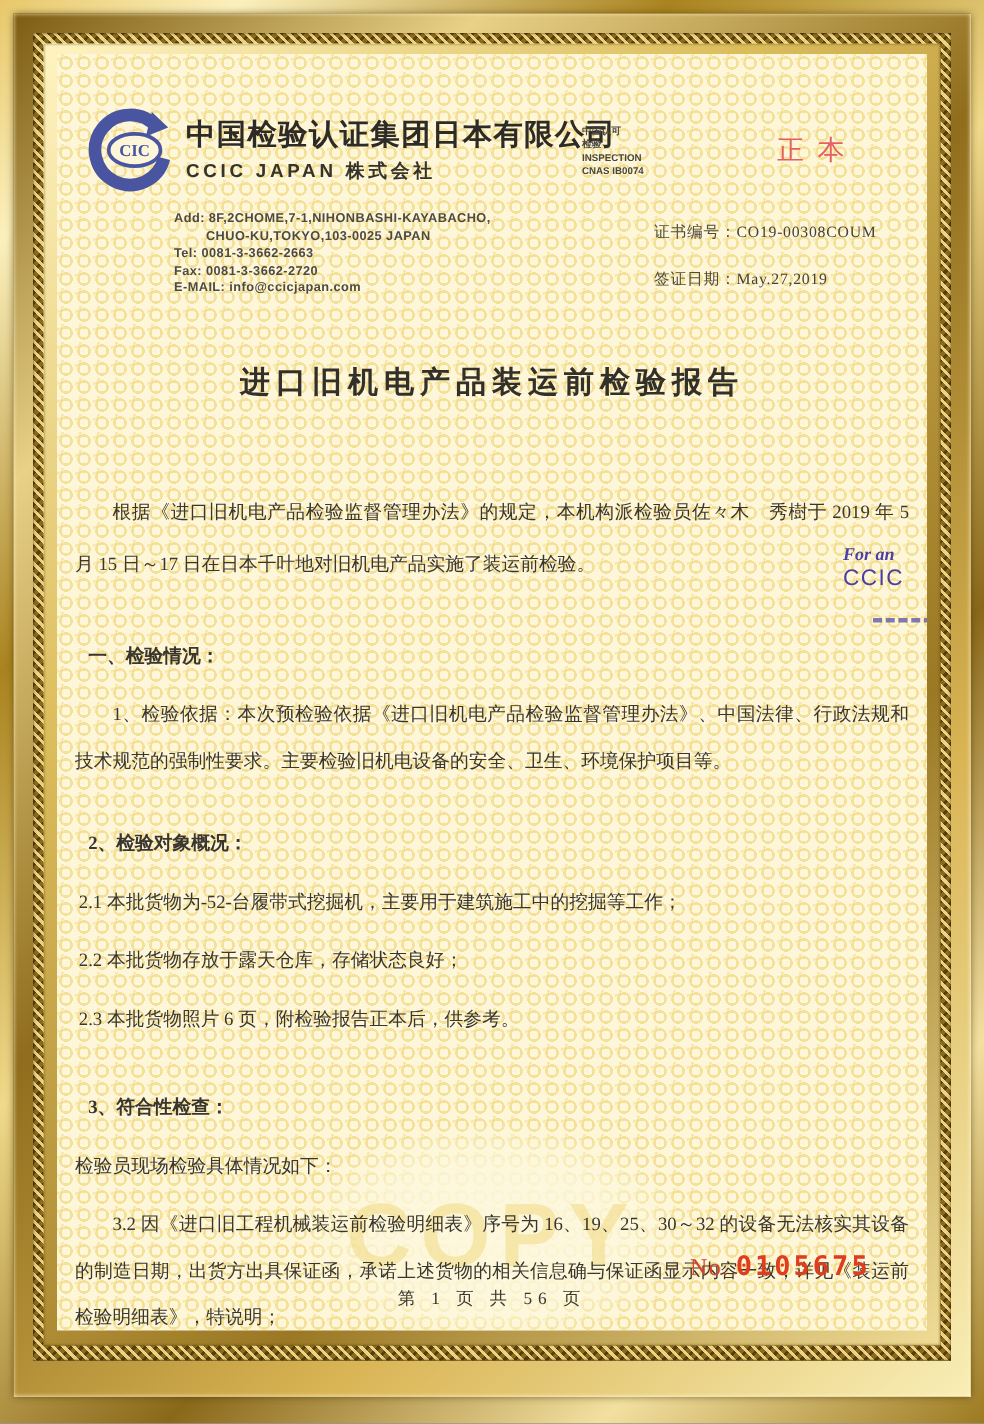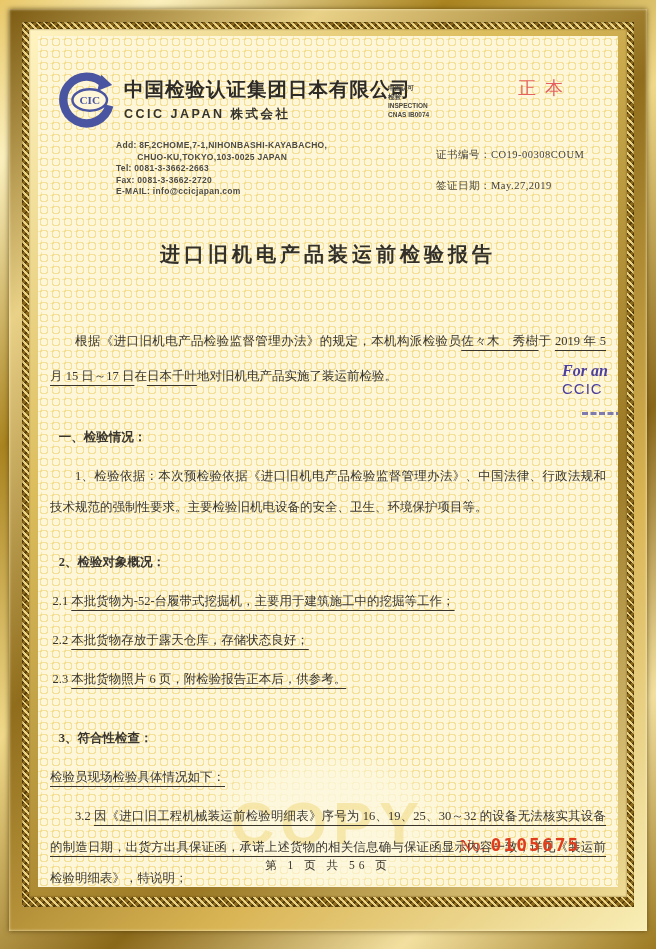--- a/index.html
+++ b/index.html
@@ -44,21 +44,21 @@
   .ccic-logo { position:absolute; left:20px; top:36px; width:56px; height:56px; }
   .org-names { position:absolute; left:86px; top:40px; }
   .org-cn { font-size:19.5px; font-weight:bold; color:#2e2b26; letter-spacing:1px;
         font-family:"Liberation Sans","DejaVu Sans",sans-serif; }
   .org-en { margin-top:3px; font-size:12.5px; font-weight:bold; letter-spacing:2.5px; color:#36332d;
         font-family:"Liberation Sans","DejaVu Sans",sans-serif; }
 
   .cnas-group { position:absolute; left:350px; top:44px; display:flex; align-items:flex-start; gap:7px; }
   .cnas-lines { font-family:"Liberation Sans",sans-serif; font-size:6.5px; font-weight:bold;
         color:#4a4740; line-height:9px; padding-top:3px; }
-  .original-stamp { position:absolute; left:480px; top:40px; font-size:18px; color:#e4605e;
+  .original-stamp { position:absolute; left:480px; top:52px; font-size:18px; color:#e4605e;
         letter-spacing:9px; font-weight:normal; }
 
   .address { position:absolute; left:78px; top:104px; font-family:"Liberation Sans",sans-serif;
         font-size:8.5px; font-weight:bold; color:#4d4a42; line-height:11.5px; letter-spacing:.3px; }
 
   .cert-fields { position:absolute; left:398px; top:112px; font-size:10.5px; color:#4f4a3e; }
   .cert-field { margin-bottom:17px; letter-spacing:.5px; }
   .cert-field .val { color:#45413a; }
 
   
@@ -70,25 +70,25 @@
         color:#3a362e; text-align:justify; }
   .para { line-height:31px; }
   .lh-lg { line-height:35px; }
   .indent    { text-indent:2em; }
   .indent-sm { text-indent:.7em; }
   .indent-xs { text-indent:.2em; }
   .bold { font-weight:bold; }
   .sp-8  { margin-top:8px; }
   .sp-24 { margin-top:24px; }
   .sp-28 { margin-top:28px; }
-  .u { text-decoration:underline; text-underline-offset:5px; text-decoration-thickness:1px; }
+  .u { text-underline-offset:5px; text-decoration-thickness:1px; }
 
   
   .side-stamp { position:absolute; left:524px; top:326px; width:90px; color:#4b3fa0; }
-  .side-stamp .l1 { font-style:italic; font-weight:bold; font-size:16px; }
+  .side-stamp .l1 { font-style:italic; font-weight:bold; font-size:12px; }
   .side-stamp .l2 { font-family:"Liberation Sans",sans-serif; font-weight:normal; font-size:15px; letter-spacing:1px; }
   .side-stamp .l3 { font-weight:bold; font-size:11px; letter-spacing:2px;text-align:right; }
   .dash-mark { position:absolute; left:544px; top:376px; width:40px; height:0;
         border-top:3px dashed #6a66a8; opacity:.85; }
 
   
   .page-num { position:absolute; top:822px; left:0; width:100%; text-align:center;
         font-size:11.5px; letter-spacing:4px; color:#3a362e; }
   .serial { position:absolute; left:422px; top:798px; white-space:nowrap; }
   .serial .no { font-size:16px; color:#d8402a; letter-spacing:1px;text-align:right; }

